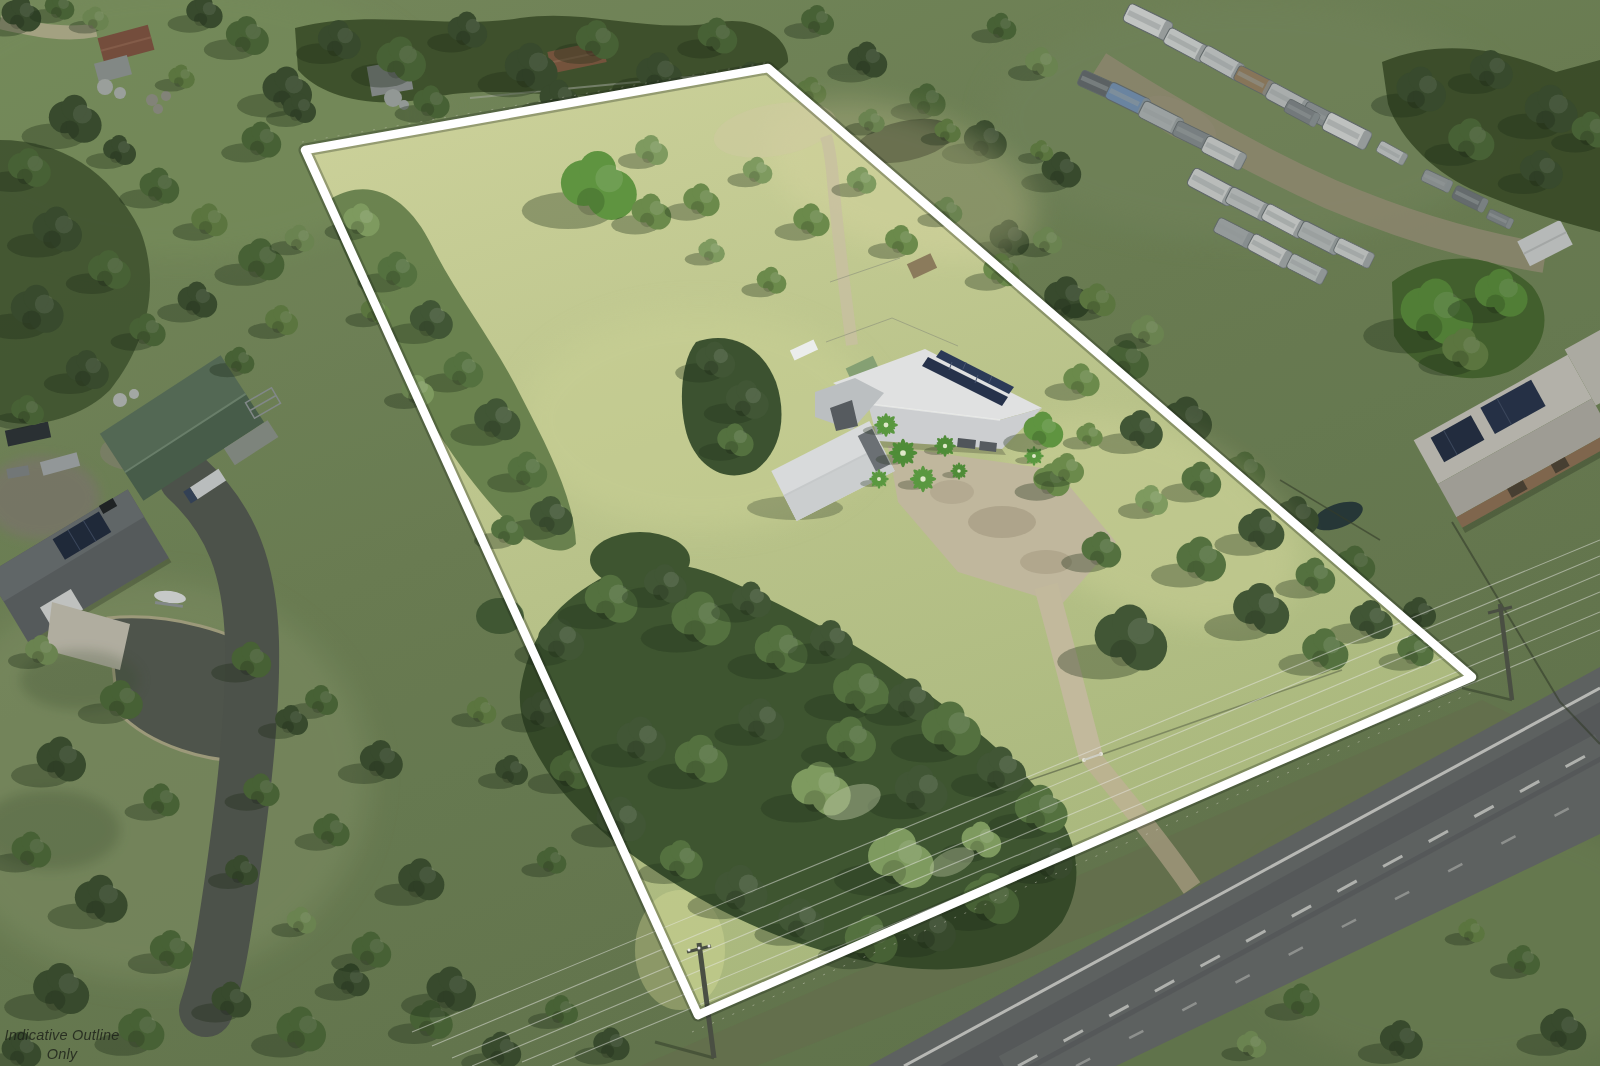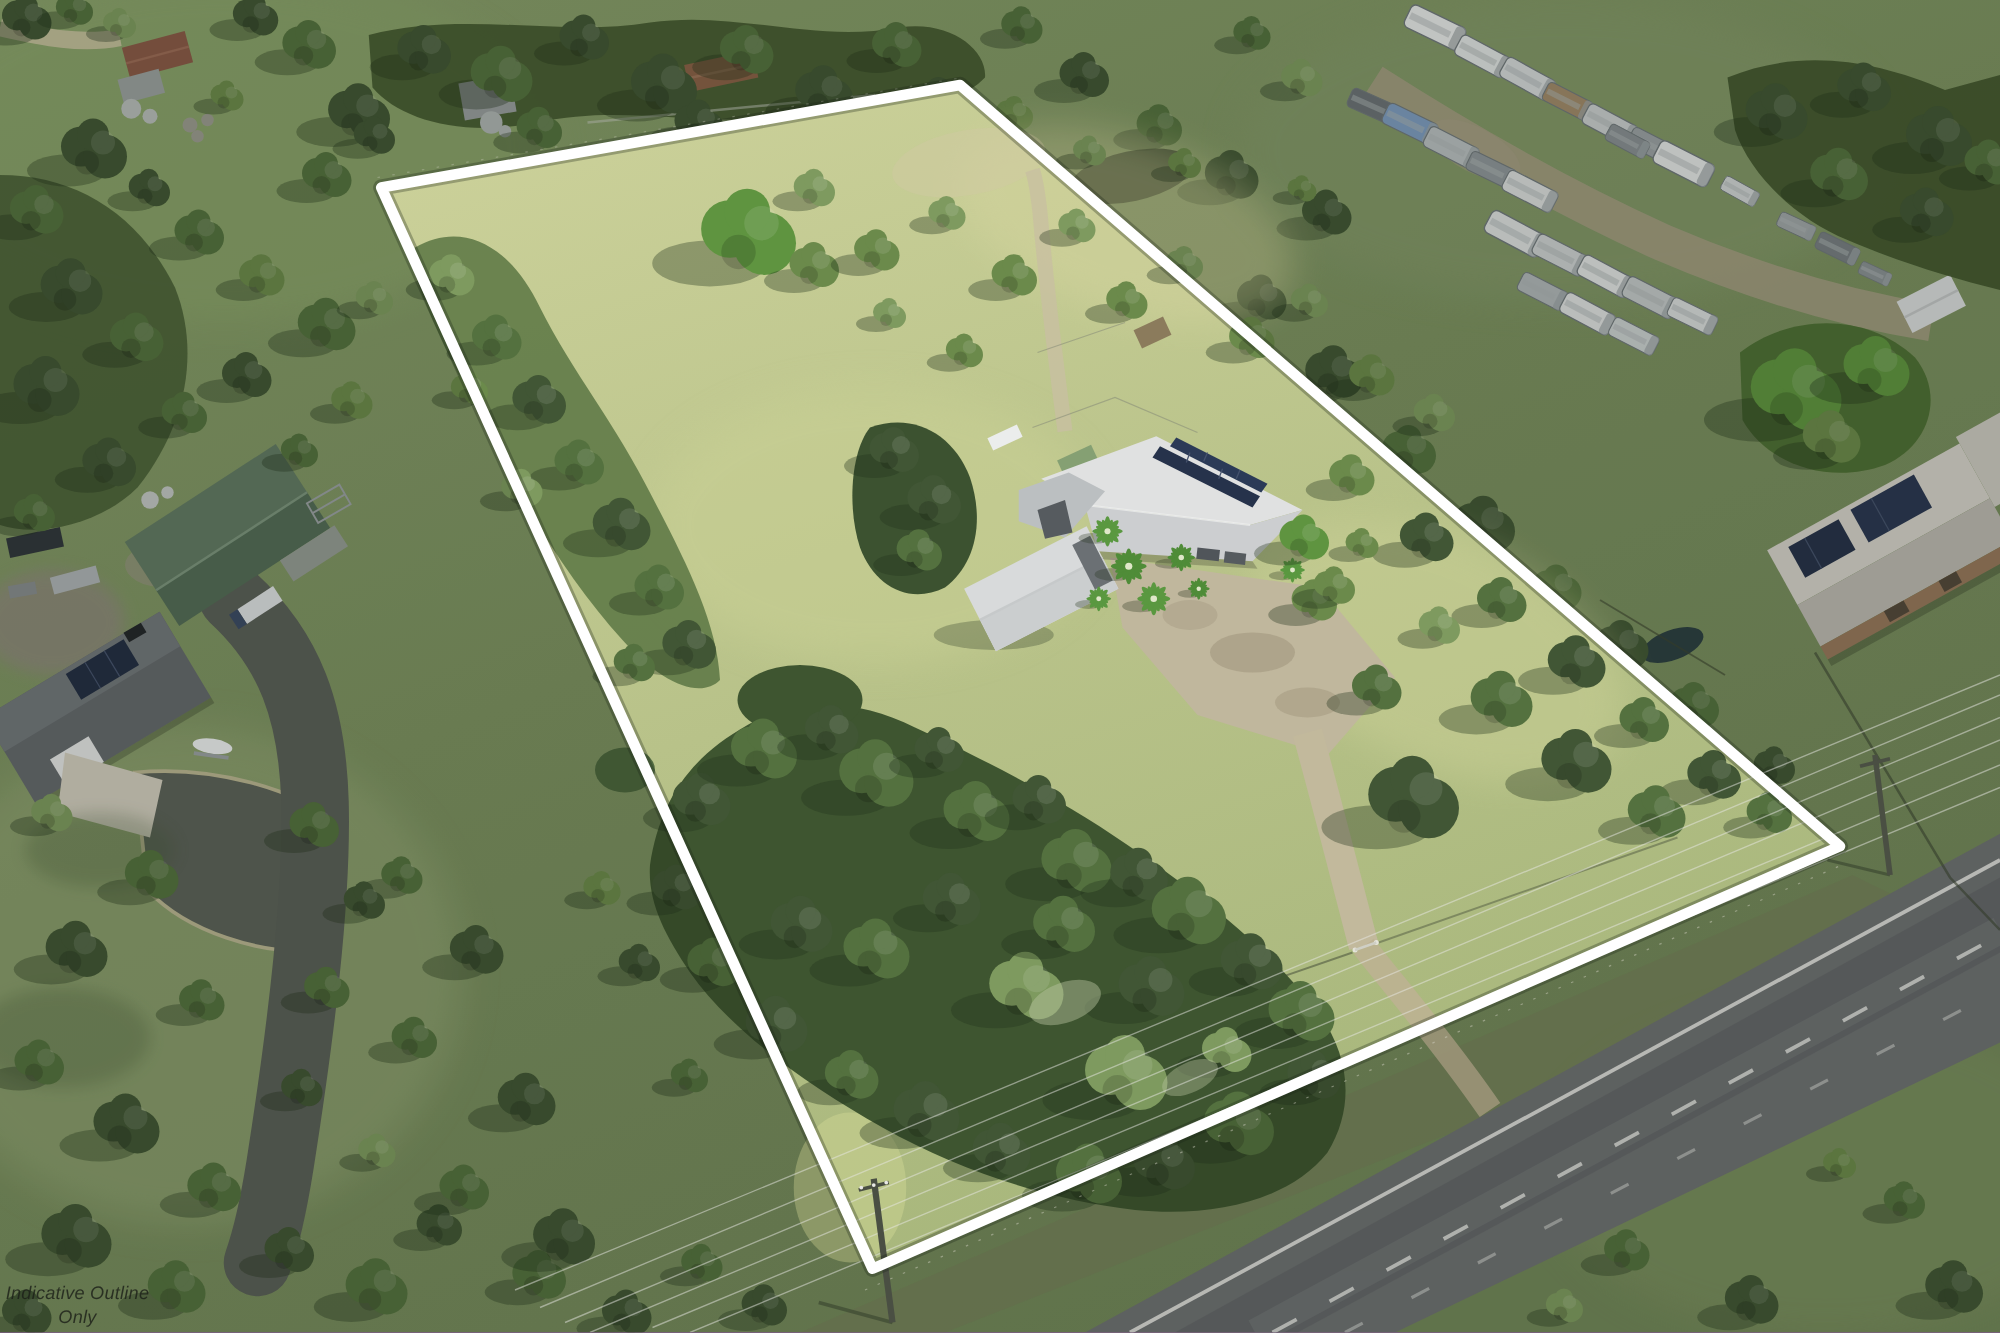--- a/index.html
+++ b/index.html
@@ -1,16 +1,16 @@
 <!DOCTYPE html>
 <html><head>
 <meta charset="utf-8">
 <style>
   html,body{margin:0;padding:0;background:#222;}
-  .stage{position:relative;width:1600px;height:1066px;overflow:hidden;background:#f0abfc;
+  .stage{position:relative;width:1600px;height:1066px;overflow:hidden;background:#22c55e;
          font-family:"Liberation Sans",sans-serif;}
   .stage svg{display:block;width:1600px;height:1066px;}
   .wm{position:absolute;left:0;top:1026px;width:124px;text-align:center;
       font-style:italic;font-size:14.5px;line-height:1.3;color:rgba(28,32,25,.82);
       letter-spacing:.2px;pointer-events:none;}
   .wm span{display:block;}
 </style>
 </head>
 <body>
 

